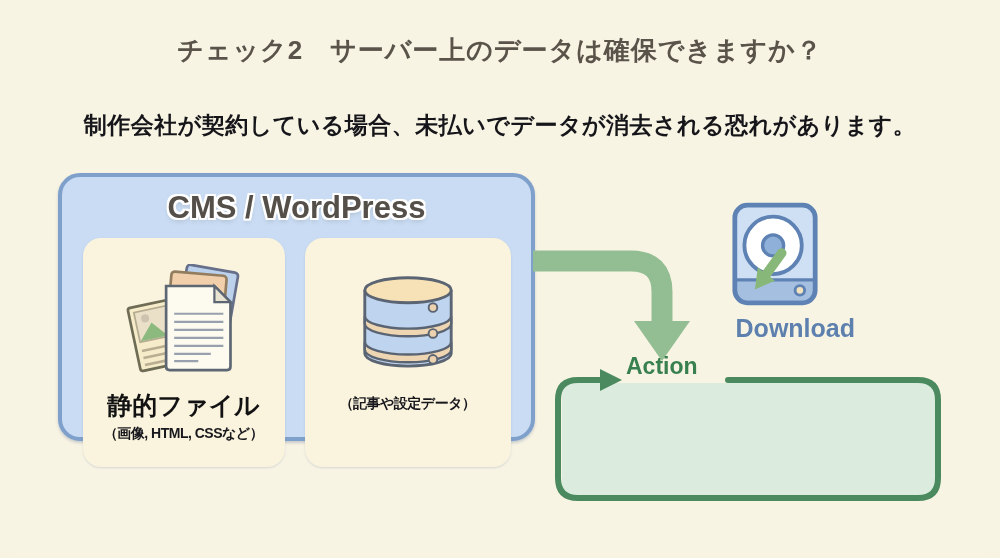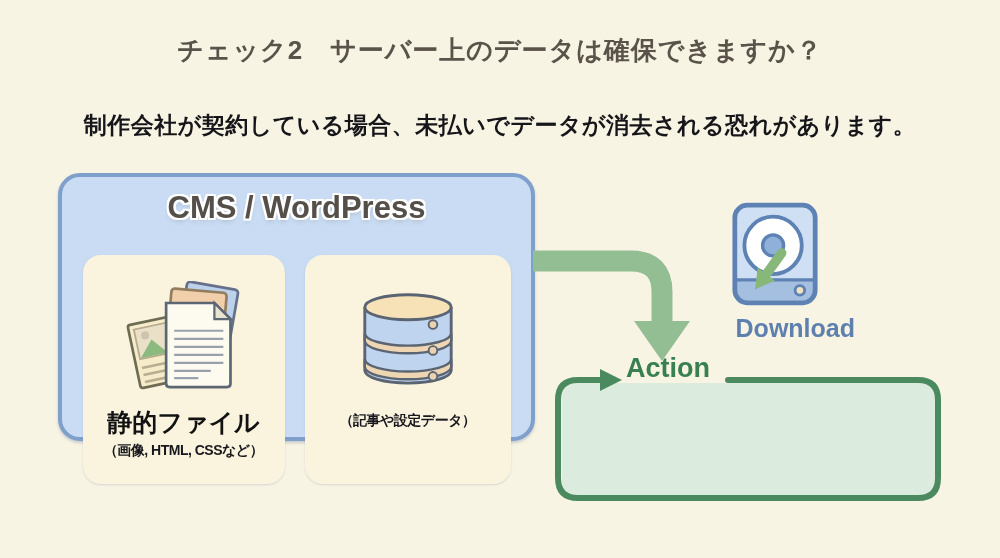--- a/index.html
+++ b/index.html
@@ -19,39 +19,39 @@
   .cms-box{
     position:absolute;left:58px;top:173px;width:477px;height:268px;box-sizing:border-box;
     background:#c9dcf3;border:4px solid #7fa0cb;border-radius:22px;
     box-shadow:0 2px 3px rgba(110,130,160,.35);
   }
   .cms-title{
     margin-top:13px;text-align:center;font-size:31px;font-weight:bold;color:#554f49;
     text-shadow:-2px -2px 0 #fff,2px -2px 0 #fff,-2px 2px 0 #fff,2px 2px 0 #fff,
                  0 -2px 0 #fff,0 2px 0 #fff,-2px 0 0 #fff,2px 0 0 #fff,0 3px 5px rgba(80,80,80,.25);
   }
-  .cards{display:flex;justify-content:center;gap:20px;margin-top:29px;}
+  .cards{display:flex;justify-content:center;gap:20px;margin-top:12px;}
   .card{
     width:202px;height:229px;background:#faf4df;border-radius:18px;
     display:flex;flex-direction:column;align-items:center;
     box-shadow:0 1px 2px rgba(110,130,160,.25);
   }
   .card.db{width:206px;}
   .icon-box{height:140px;display:flex;align-items:center;justify-content:center;margin-top:12px;}
   .card-title{font-size:25px;font-weight:bold;color:#121212;line-height:1.2;}
   .card-sub{font-size:14px;font-weight:600;color:#17171c;margin-top:5px;letter-spacing:-0.5px;}
   .flow-arrow{position:absolute;left:533px;top:240px;}
   .hdd-icon{position:absolute;left:731px;top:201px;}
   .download-label{
     position:absolute;left:695px;top:314px;width:160px;text-align:right;
     font-size:25px;font-weight:bold;color:#5d80ae;
   }
   .action-wrap{position:absolute;left:554px;top:352px;width:392px;height:160px;}
   .action-frame{position:absolute;left:0;top:0;}
-  .action-title{position:absolute;left:72px;top:1px;font-size:27px;font-weight:bold;color:#38804f;}
+  .action-title{position:absolute;left:72px;top:1px;font-size:23px;font-weight:bold;color:#38804f;}
   .action-body{
     position:absolute;left:29px;top:49px;width:344px;
     font-size:19px;font-weight:bold;color:#141414;line-height:1.5;letter-spacing:.2px;
   }
 </style>
 </head>
 <body>
 
 <div class="stage">
 

